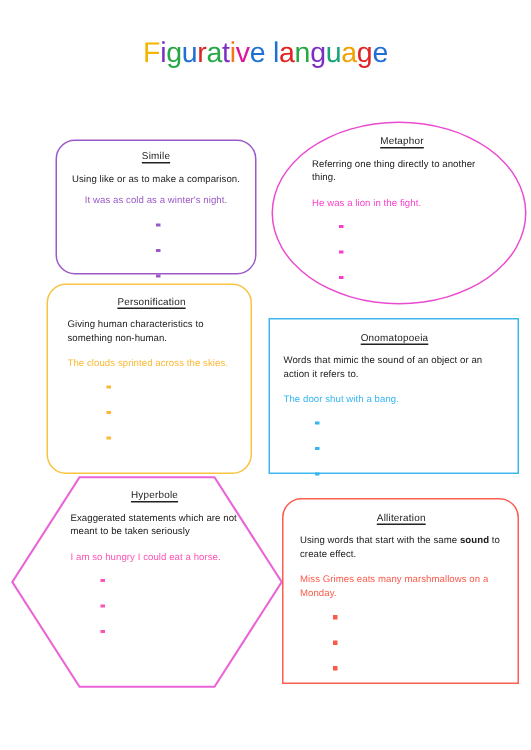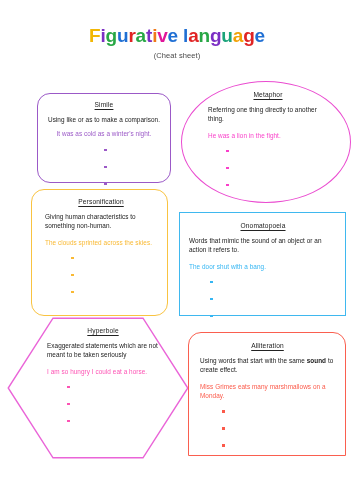--- a/index.html
+++ b/index.html
@@ -19,21 +19,21 @@
   
   #title-wrap {
     position: absolute;
     top: 26px;
     left: 0;
     width: 354px;
     text-align: center;
   }
   #page-title {
     font-size: 19px;
-    font-weight: bold;
+    font-weight: normal;
     letter-spacing: -0.2px;
     line-height: 1.05;
     white-space: pre;
   }
   #page-title span { display: inline; }
   #page-subtitle {
     margin-top: 5px;
     font-size: 7.5px;
     color: #4a4a4a;
     letter-spacing: 0.1px;
@@ -157,21 +157,20 @@
   #card-alliteration .card-inner { left: 11px; top: 9px; right: 10px; }
   #card-alliteration .card-example,
   #card-alliteration .bullets { color: #fb5a4a; }
   #card-alliteration .bullets li::before { left: 22px; }
 </style>
 </head>
 <body>
 
 <div id="title-wrap">
   <div id="page-title"><span style="color: rgb(242, 183, 5);">F</span><span style="color: rgb(123, 47, 196);">i</span><span style="color: rgb(40, 167, 69);">g</span><span style="color: rgb(31, 111, 212);">u</span><span style="color: rgb(224, 36, 36);">r</span><span style="color: rgb(40, 167, 69);">a</span><span style="color: rgb(123, 47, 196);">t</span><span style="color: rgb(240, 120, 24);">i</span><span style="color: rgb(224, 21, 154);">v</span><span style="color: rgb(31, 111, 212);">e</span><span style="color: rgb(0, 0, 0);">&nbsp;</span><span style="color: rgb(31, 111, 212);">l</span><span style="color: rgb(224, 36, 36);">a</span><span style="color: rgb(40, 167, 69);">n</span><span style="color: rgb(123, 47, 196);">g</span><span style="color: rgb(26, 163, 122);">u</span><span style="color: rgb(242, 161, 5);">a</span><span style="color: rgb(224, 36, 36);">g</span><span style="color: rgb(31, 111, 212);">e</span></div>
-  <div id="page-subtitle">(Cheat sheet)</div>
 </div>
 
 <div class="card" id="card-simile">
   <div class="card-inner">
     <div class="card-heading">Simile</div>
     <div class="card-def">Using like or as to make a comparison.</div>
     <div class="card-example">It was as cold as a winter's night.</div>
     <ul class="bullets">
       <li></li>
       <li></li>

